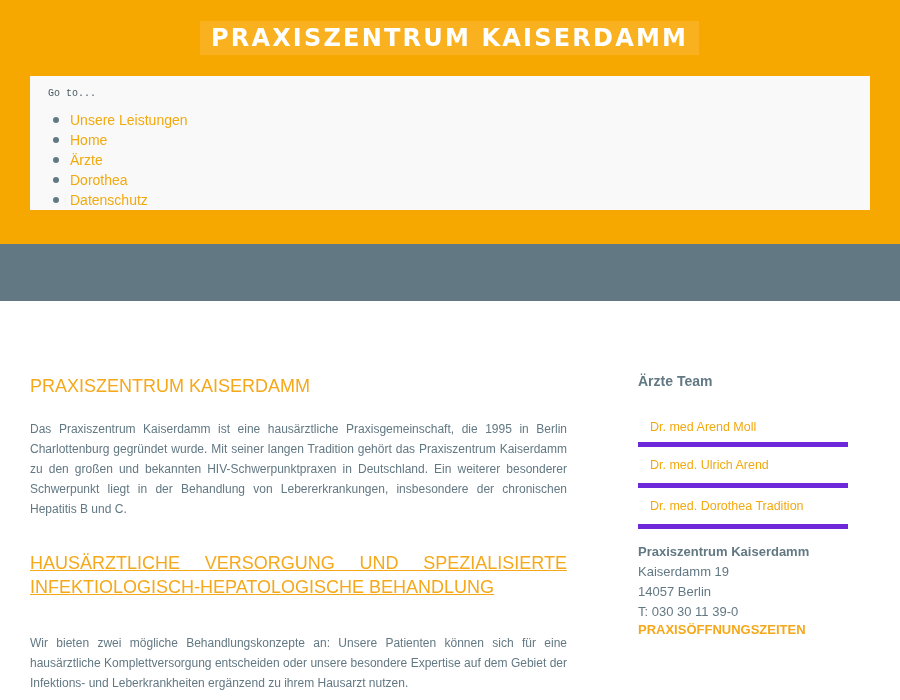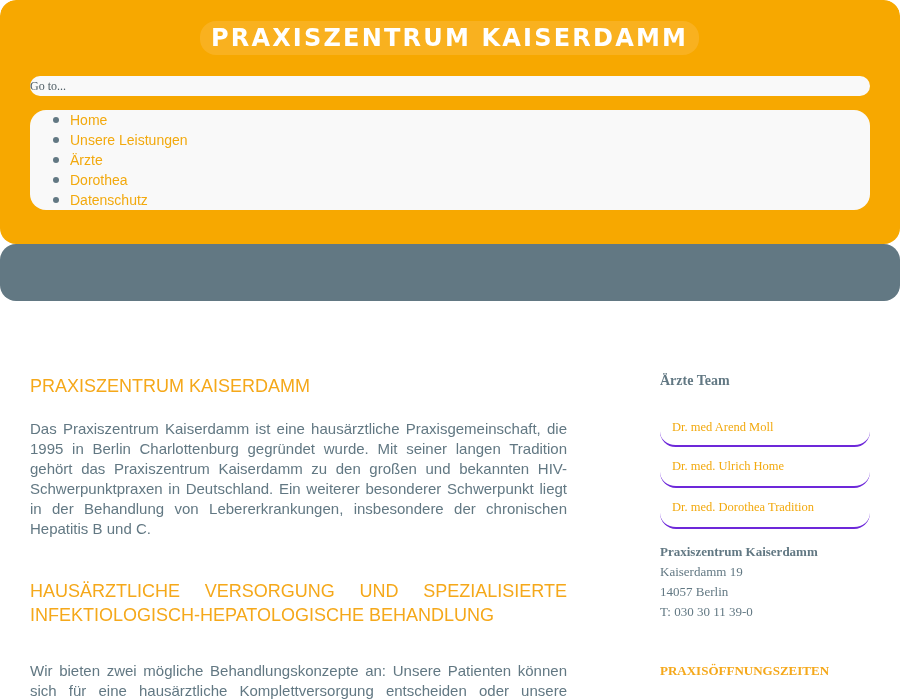--- a/index.html
+++ b/index.html
@@ -1,66 +1,66 @@
 <!DOCTYPE html>
 <html><head>
   <meta charset="utf-8">
   <style>
-    * { box-sizing: border-box; margin: 0; padding: 0; border-radius: 16px; }
+    * { box-sizing: border-box; margin: 0; padding: 0; }
     html, body { width: 900px; height: 700px; overflow: hidden; background: #ffffff; }
     body { font-family: "Liberation Sans", sans-serif; color: #627883; }
 
     .header { background: #f7a800; height: 244px; position: relative; }
     .logo-wrap { position: absolute; left: 200px; top: 21px; width: 499px; height: 34px; background: #f9b11f; display: flex; align-items: center; justify-content: center; }
     .logo-text { font-family: "DejaVu Sans", sans-serif; font-weight: bold; color: #ffffff; font-size: 24px; letter-spacing: 2.2px; white-space: nowrap; }
 
-    .goto { position: absolute; left: 30px; top: 76px; width: 840px; height: 20px; background: #f9f9f9; border: none; font-family: Liberation Serif, serif; font-size: 12px; color: #4c5b62; padding: 0; line-height: 20px; display: flex; align-items: center; }
+    .goto { position: absolute; left: 30px; top: 76px; width: 840px; height: 20px; background: #f9f9f9; border: none; font-family: Liberation Mono, monospace; font-size: 10px; color: #4c5b62; padding: 18px; line-height: 20px; display: flex; align-items: center; }
 
     .nav { position: absolute; left: 30px; top: 110px; width: 840px; height: 100px; background: #f9f9f9; list-style: none; }
     .nav li { height: 20px; line-height: 20px; display: flex; align-items: center; padding-left: 23px; font-size: 14px; }
     .nav .bullet { width: 6px; height: 6px; border-radius: 50%; background: #627883; margin-right: 11px; flex-shrink: 0; }
     .nav a { color: #f2a90e; text-decoration: none; }
 
     .banner { background: #627883; height: 57px; }
 
     .main { position: relative; }
     .content { position: absolute; left: 30px; top: 73px; width: 537px; }
     .h-orange { color: #f5a81a; font-weight: normal; text-transform: uppercase; }
     .h1 { font-size: 18px; line-height: 24px; margin-top: 0; }
     .h2 { font-size: 18px; line-height: 24px; text-align: justify; }
-    .para { font-size: 15px; line-height: 20px; text-align: justify; color: #627883; }
+    .para { font-size: 12px; line-height: 20px; text-align: justify; color: #627883; }
 
-    .sidebar { position: absolute; left: 660px; top: 70px; width: 210px; font-family: Liberation Serif, serif; }
+    .sidebar { position: absolute; left: 638px; top: 70px; width: 210px; }
     .side-title { font-size: 14px; font-weight: bold; color: #627883; line-height: 20px; }
     .doc-list { list-style: none; margin-top: 25px; }
-    .doc-list li { border-bottom: 2px solid #6d28d9; height: 41px; display: flex; align-items: center; padding-left: 12px; }
+    .doc-list li { border-bottom: 5px solid #6d28d9; height: 41px; display: flex; align-items: center; padding-left: 12px; }
     .doc-list li:first-child { height: 31px; align-items: flex-start; padding-top: 4px; }
     .doc-list a { font-size: 12.5px; color: #f2a90e; text-decoration: none; }
     .address { margin-top: 13px; font-size: 13px; line-height: 20px; color: #627883; }
     .address .bold { font-weight: bold; }
-    .hours-title { margin-top: 41px; font-size: 13px; color: #f5a81a; text-transform: uppercase; }
+    .hours-title { font-size: 13px; color: #f5a81a; text-transform: uppercase; }
   </style>
 </head>
 <body>
 
 <header class="header">
   <div class="logo-wrap">
     <span class="logo-text">PRAXISZENTRUM KAISERDAMM</span>
   </div>
   <div class="goto">
     <span>Go to...</span>
   </div>
   <ul class="nav">
     <li>
       <span class="bullet"></span>
-      <a href="#">Home</a>
+      <a href="#">Unsere Leistungen</a>
     </li>
     <li>
       <span class="bullet"></span>
-      <a href="#">Unsere Leistungen</a>
+      <a href="#">Home</a>
     </li>
     <li>
       <span class="bullet"></span>
       <a href="#">Ärzte</a>
     </li>
     <li>
       <span class="bullet"></span>
       <a href="#">Dorothea</a>
     </li>
     <li>
@@ -69,33 +69,33 @@
     </li>
   </ul>
 </header>
 
 <div class="banner"></div>
 
 <main class="main">
   <article class="content">
     <h1 class="h-orange h1">PRAXISZENTRUM KAISERDAMM</h1>
     <p class="para" style="margin-top:21px;">Das Praxiszentrum Kaiserdamm ist eine hausärztliche Praxisgemeinschaft, die 1995 in Berlin Charlottenburg gegründet wurde. Mit seiner langen Tradition gehört das Praxiszentrum Kaiserdamm zu den großen und bekannten HIV-Schwerpunktpraxen in Deutschland. Ein weiterer besonderer Schwerpunkt liegt in der Behandlung von Lebererkrankungen, insbesondere der chronischen Hepatitis B und C.</p>
-    <h2 class="h-orange h2" style="margin-top:40px;">HAUSÄRZTLICHE VERSORGUNG UND SPEZIALISIERTE INFEKTIOLOGISCH-HEPATOLOGISCHE BEHANDLUNG</h2>
+    <h2 class="h-orange h2" style="margin-top:32px;text-decoration:underline;">HAUSÄRZTLICHE VERSORGUNG UND SPEZIALISIERTE INFEKTIOLOGISCH-HEPATOLOGISCHE BEHANDLUNG</h2>
     <p class="para" style="margin-top:34px;">Wir bieten zwei mögliche Behandlungskonzepte an: Unsere Patienten können sich für eine hausärztliche Komplettversorgung entscheiden oder unsere besondere Expertise auf dem Gebiet der Infektions- und Leberkrankheiten ergänzend zu ihrem Hausarzt nutzen.</p>
     <h2 class="h-orange h2" style="margin-top:19px;">SPRACHEN/KOMMUNIKATION</h2>
   </article>
 
   <aside class="sidebar">
     <h3 class="side-title">Ärzte Team</h3>
     <ul class="doc-list">
       <li>
         <a href="#">Dr. med Arend Moll</a>
       </li>
       <li>
-        <a href="#">Dr. med. Ulrich Home</a>
+        <a href="#">Dr. med. Ulrich Arend</a>
       </li>
       <li>
         <a href="#">Dr. med. Dorothea Tradition</a>
       </li>
     </ul>
     <div class="address">
       <div class="bold">Praxiszentrum Kaiserdamm</div>
       <div>Kaiserdamm 19</div>
       <div>14057 Berlin</div>
       <div>T: 030 30 11 39-0</div>

